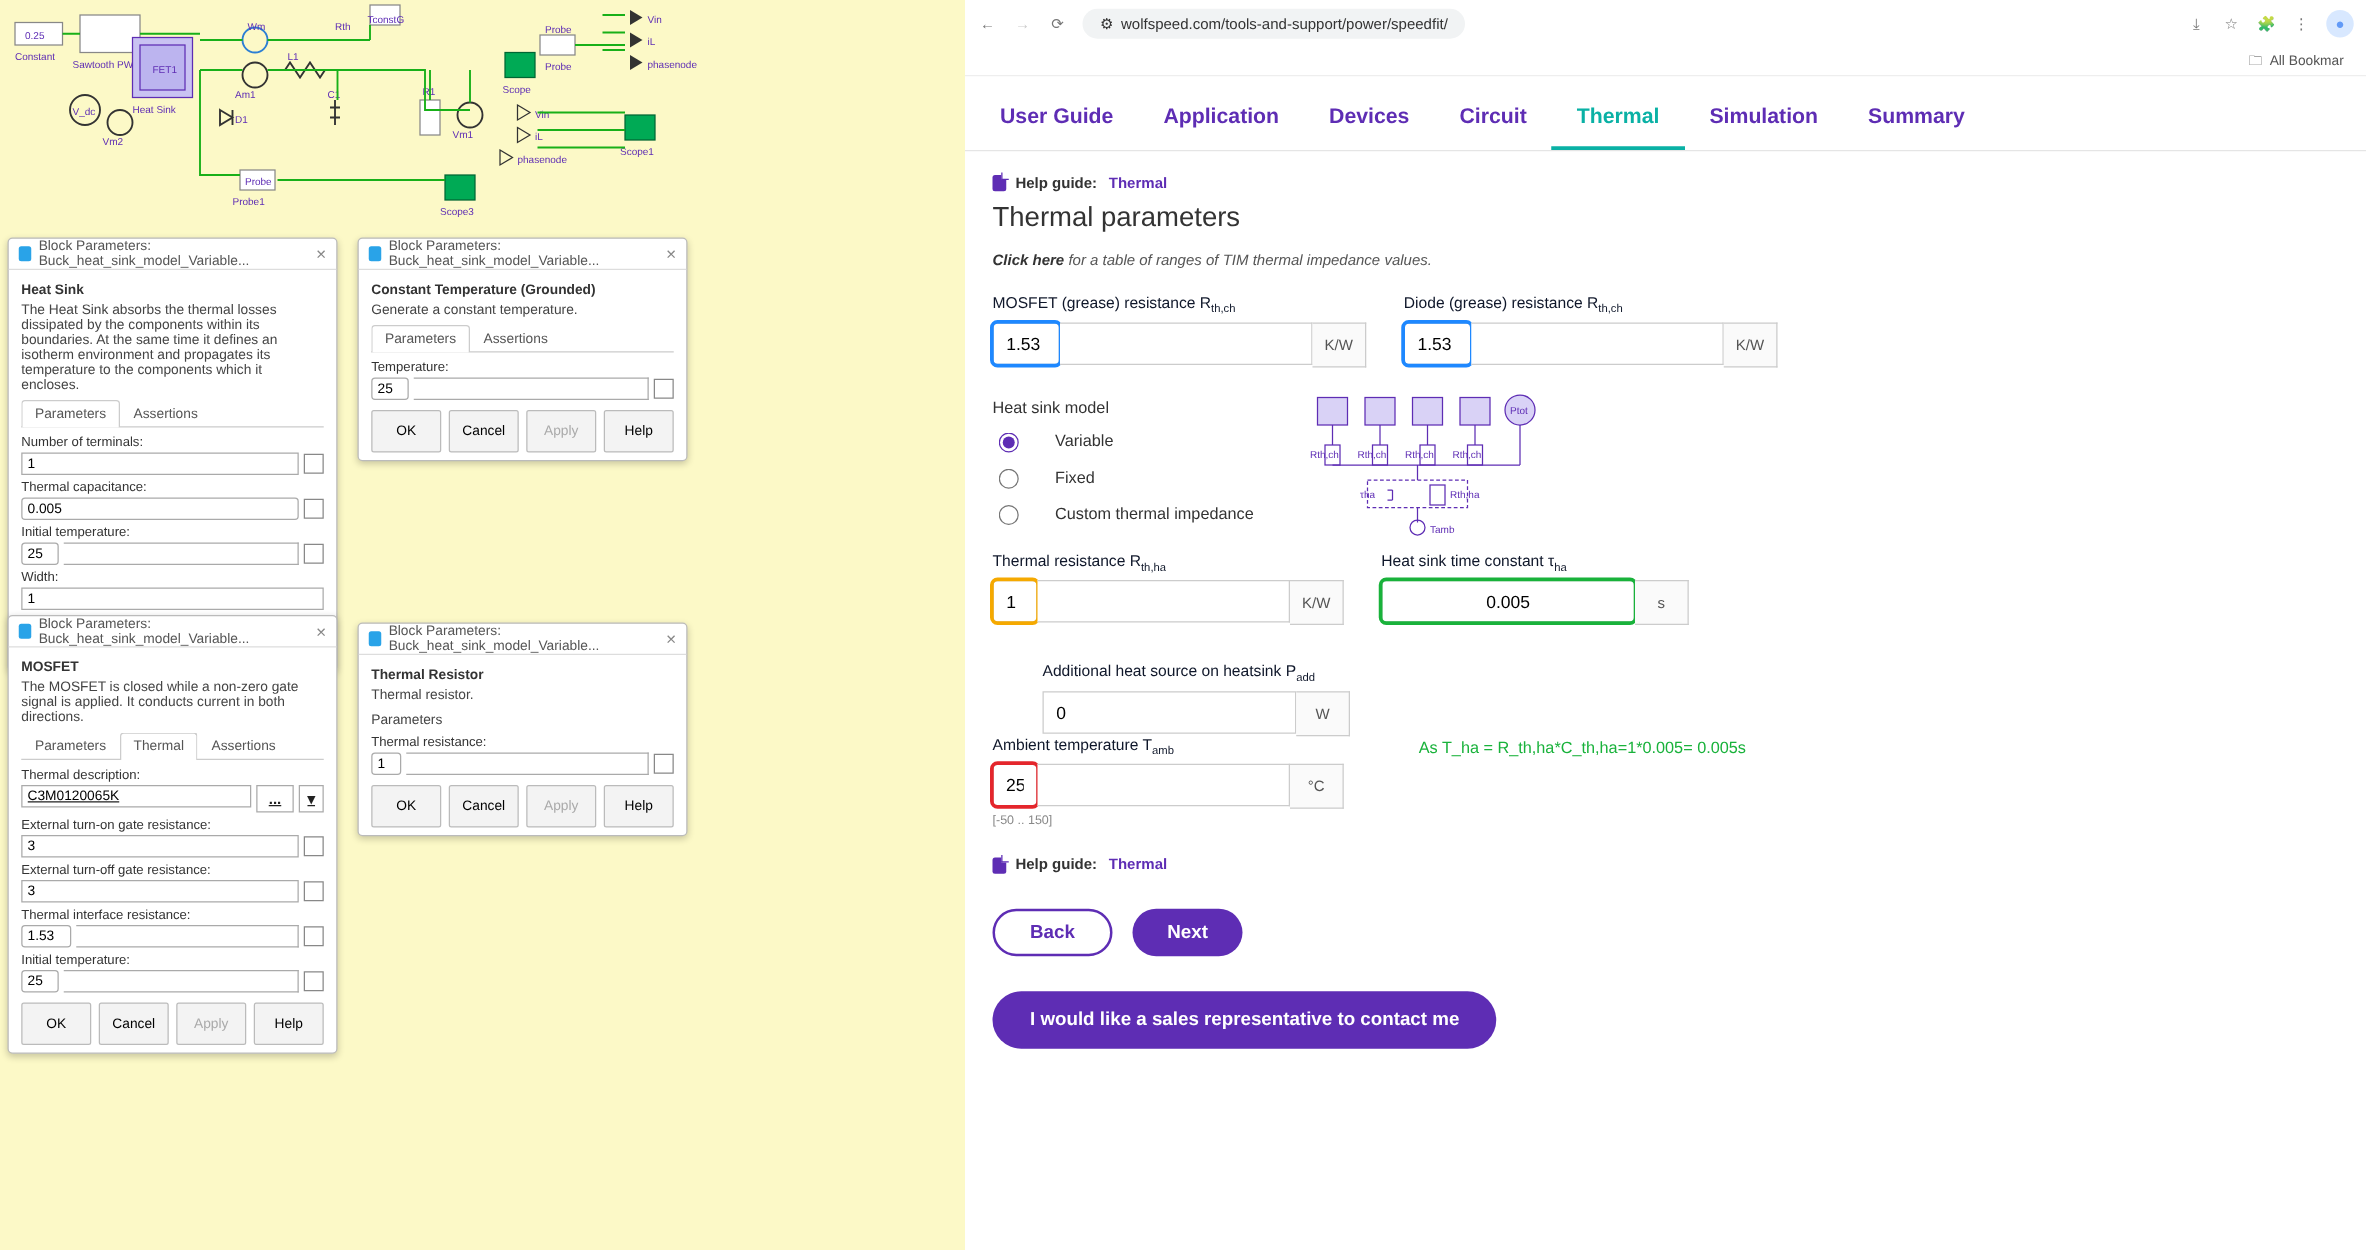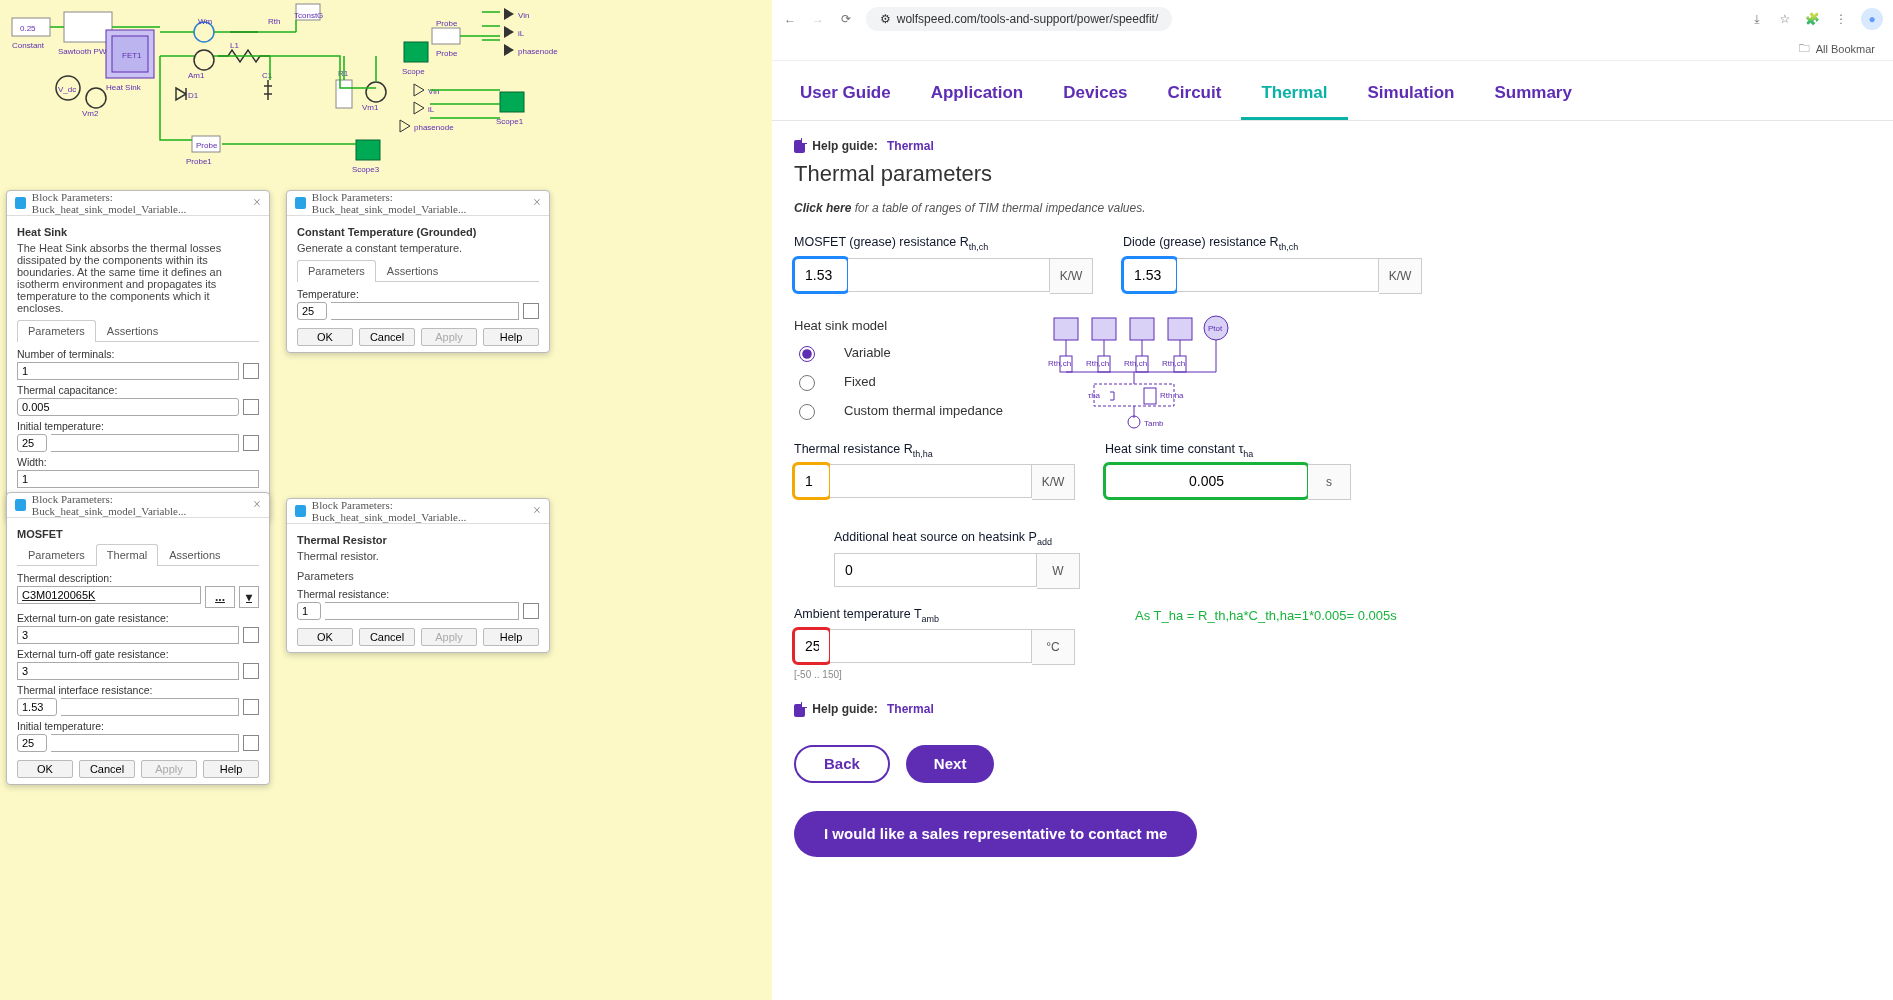--- a/index.html
+++ b/index.html
@@ -5,21 +5,21 @@
 html,body{margin:0;padding:0;font-family:"Segoe UI",Arial,sans-serif;font-size:12px;color:#222;}
 body{display:flex;height:1000px;width:1893px;overflow:hidden;}
 .left{flex:0 0 772px;background:#fcf9c7;position:relative;}
 .right{flex:1;background:#fff;position:relative;}
 
 
 .schematic{position:absolute;left:0;top:0;width:100%;height:180px;}
 
 
 .dlg{position:absolute;background:#fff;border:1px solid #bbb;border-radius:4px;box-shadow:0 2px 6px rgba(0,0,0,.2);}
-.dlg .titlebar{height:18px;padding:3px 8px;display:flex;align-items:center;gap:6px;border-bottom:1px solid #ddd;font-size:11px;color:#555;font-family:Liberation Serif, serif;}
+.dlg .titlebar{height:18px;padding:3px 8px;display:flex;align-items:center;gap:6px;border-bottom:1px solid #ddd;font-size:11px;color:#555;}
 .dlg .titlebar .sq{width:12px;height:12px;background:#29a3e8;border-radius:2px;}
 .dlg .titlebar .x{margin-left:auto;color:#888;font-size:14px;cursor:pointer;}
 .dlg .body{padding:8px 10px 6px;}
 .dlg .desc{font-size:11px;color:#444;margin-bottom:6px;}
 .dlg h4{margin:2px 0 4px;font-weight:600;font-size:11px;color:#333;}
 
 .tabs{display:flex;border-bottom:1px solid #ccc;font-size:11px;margin-bottom:6px;}
 .tabs span{padding:4px 10px;border:1px solid transparent;border-bottom:none;color:#555;}
 .tabs span.active{border-color:#ccc;background:#fff;border-radius:3px 3px 0 0;margin-bottom:-1px;}
 
@@ -28,21 +28,21 @@
 .fld .row{display:flex;align-items:center;gap:4px;}
 .fld input[type=text]{flex:1;border:1px solid #aaa;height:18px;padding:0 4px;font-size:11px;box-sizing:border-box;}
 .fld .chk{width:14px;height:14px;border:1px solid #888;}
 .hlbox{border:2px solid;border-radius:3px;}
 .hl-green{border-color:#19b23b;}
 .hl-red{border-color:#e4262c;}
 .hl-blue{border-color:#1e88ff;}
 .hl-orange{border-color:#f5a900;}
 
 .btnrow{display:flex;gap:6px;margin-top:8px;}
-.btnrow button{flex:1;height:18px;border:1px solid #bbb;background:#f3f3f3;font-size:11px;border-radius:2px;}
+.btnrow button{flex:1;height:34px;border:1px solid #bbb;background:#f3f3f3;font-size:11px;border-radius:2px;}
 .btnrow button:disabled{color:#aaa;}
 
 
 .combo{display:flex;text-decoration:underline;}
 .combo input{flex:1;height:20px;border:1px solid #aaa;padding:0 4px;font-size:11px;}
 .combo .dd{width:28px;height:20px;border:1px solid #aaa;margin-left:4px;display:flex;justify-content:center;align-items:center;font-weight:bold;}
 
 
 .browbar{height:30px;padding:4px 10px;display:flex;align-items:center;gap:12px;color:#555;}
 .browbar .ic{width:16px;height:16px;display:flex;justify-content:center;align-items:center;opacity:.8;}
@@ -253,20 +253,21 @@
   </div>
 
   <div class="dlg" style="left:6px;top:492px;width:262px;">
     <div class="titlebar">
         <span class="sq"></span>
         <span>Block Parameters: Buck_heat_sink_model_Variable...</span>
         <span class="x">×</span>
       </div>
     <div class="body">
       <h4>MOSFET</h4>
+      <div class="desc">The MOSFET is closed while a non-zero gate signal is applied. It conducts current in both directions.</div>
       <div class="tabs">
         <span>Parameters</span>
         <span class="active">Thermal</span>
         <span>Assertions</span>
       </div>
       <div class="fld">
           <label>Thermal description:</label>
         <div class="combo">
             <input type="text" value="C3M0120065K" style="">
             <span class="dd">...</span>
@@ -483,21 +484,21 @@
       <div class="colblk" style="flex:0 0 220px;margin-left:40px">
         <label><span>Additional heat source on heatsink P</span><sub>add</sub></label>
         <div class="iu">
             <input value="0" style="">
             <span class="unit">W</span>
           </div>
       </div>
     </div>
 
     
-    <div class="cols" style="margin-top:18px;align-items:flex-start">
+    <div class="cols" style="align-items:flex-start">
       <div class="colblk" style="flex:0 0 180px">
         <label><span>Ambient temperature T</span><sub>amb</sub></label>
         <div class="iu">
             <input class="hlb ob-red" style="width: 36px; flex: 0 0 36px; text-align: right;" value="25">
             <input style="border-left: none;">
             <span class="unit">°C</span>
           </div>
         <div class="rangehint">[-50 .. 150]</div>
       </div>
       <div class="formnote">As T_ha = R_th,ha*C_th,ha=1*0.005= 0.005s</div>

